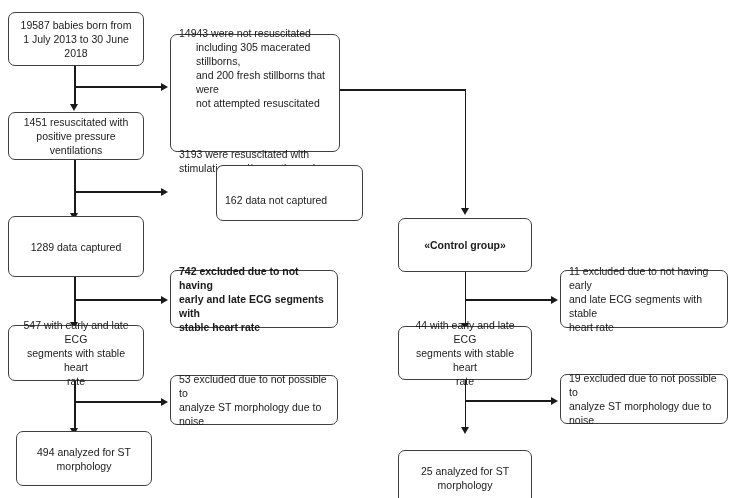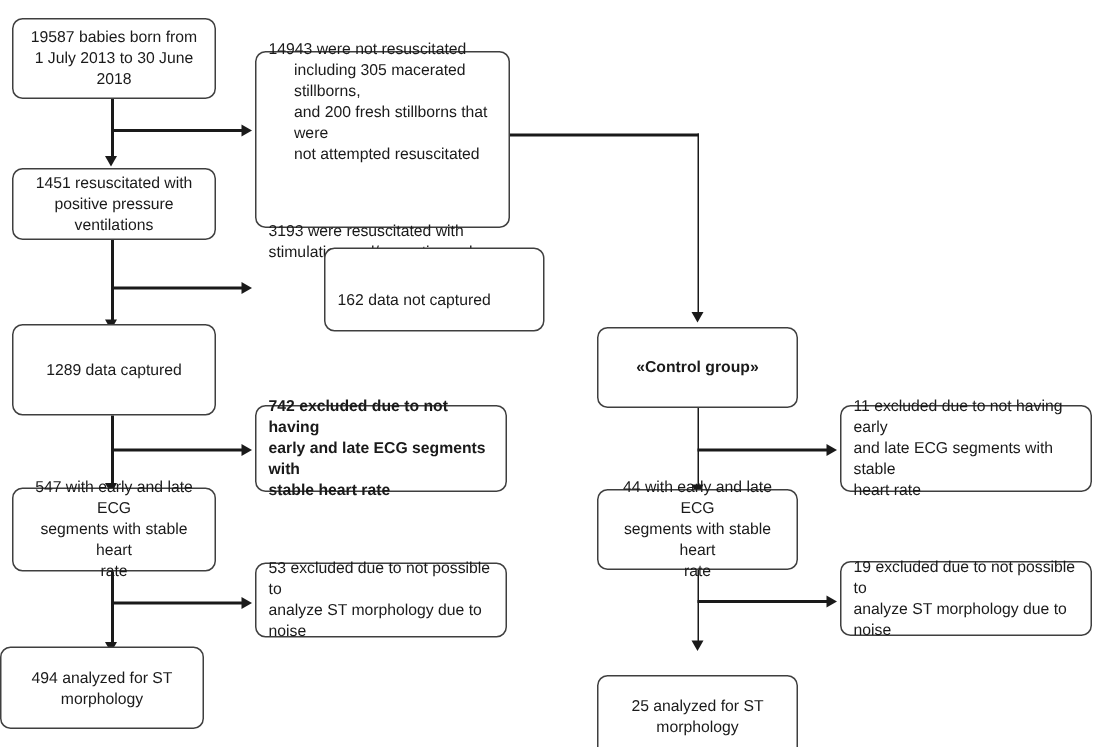--- a/index.html
+++ b/index.html
@@ -163,21 +163,21 @@
     <span class="txt">547 with early and late ECG
 segments with stable heart
 rate</span>
   </div>
 
   <div class="node left-align" style="left:170px; top:375px; width:168px; height:50px;">
     <span class="txt">53 excluded due to not possible to
 analyze ST morphology due to noise</span>
   </div>
 
-  <div class="node" style="left:0; top:431px; width:136px; height:55px;">
+  <div class="node" style="left:16px; top:431px; width:136px; height:55px;">
     <span class="txt">494 analyzed for ST
 morphology</span>
   </div>
 
   <div class="node" style="left:398px; top:218px; width:134px; height:54px;">
     <span class="txt">
       <span class="title-line">«Control group»</span>
     </span>
   </div>
 

